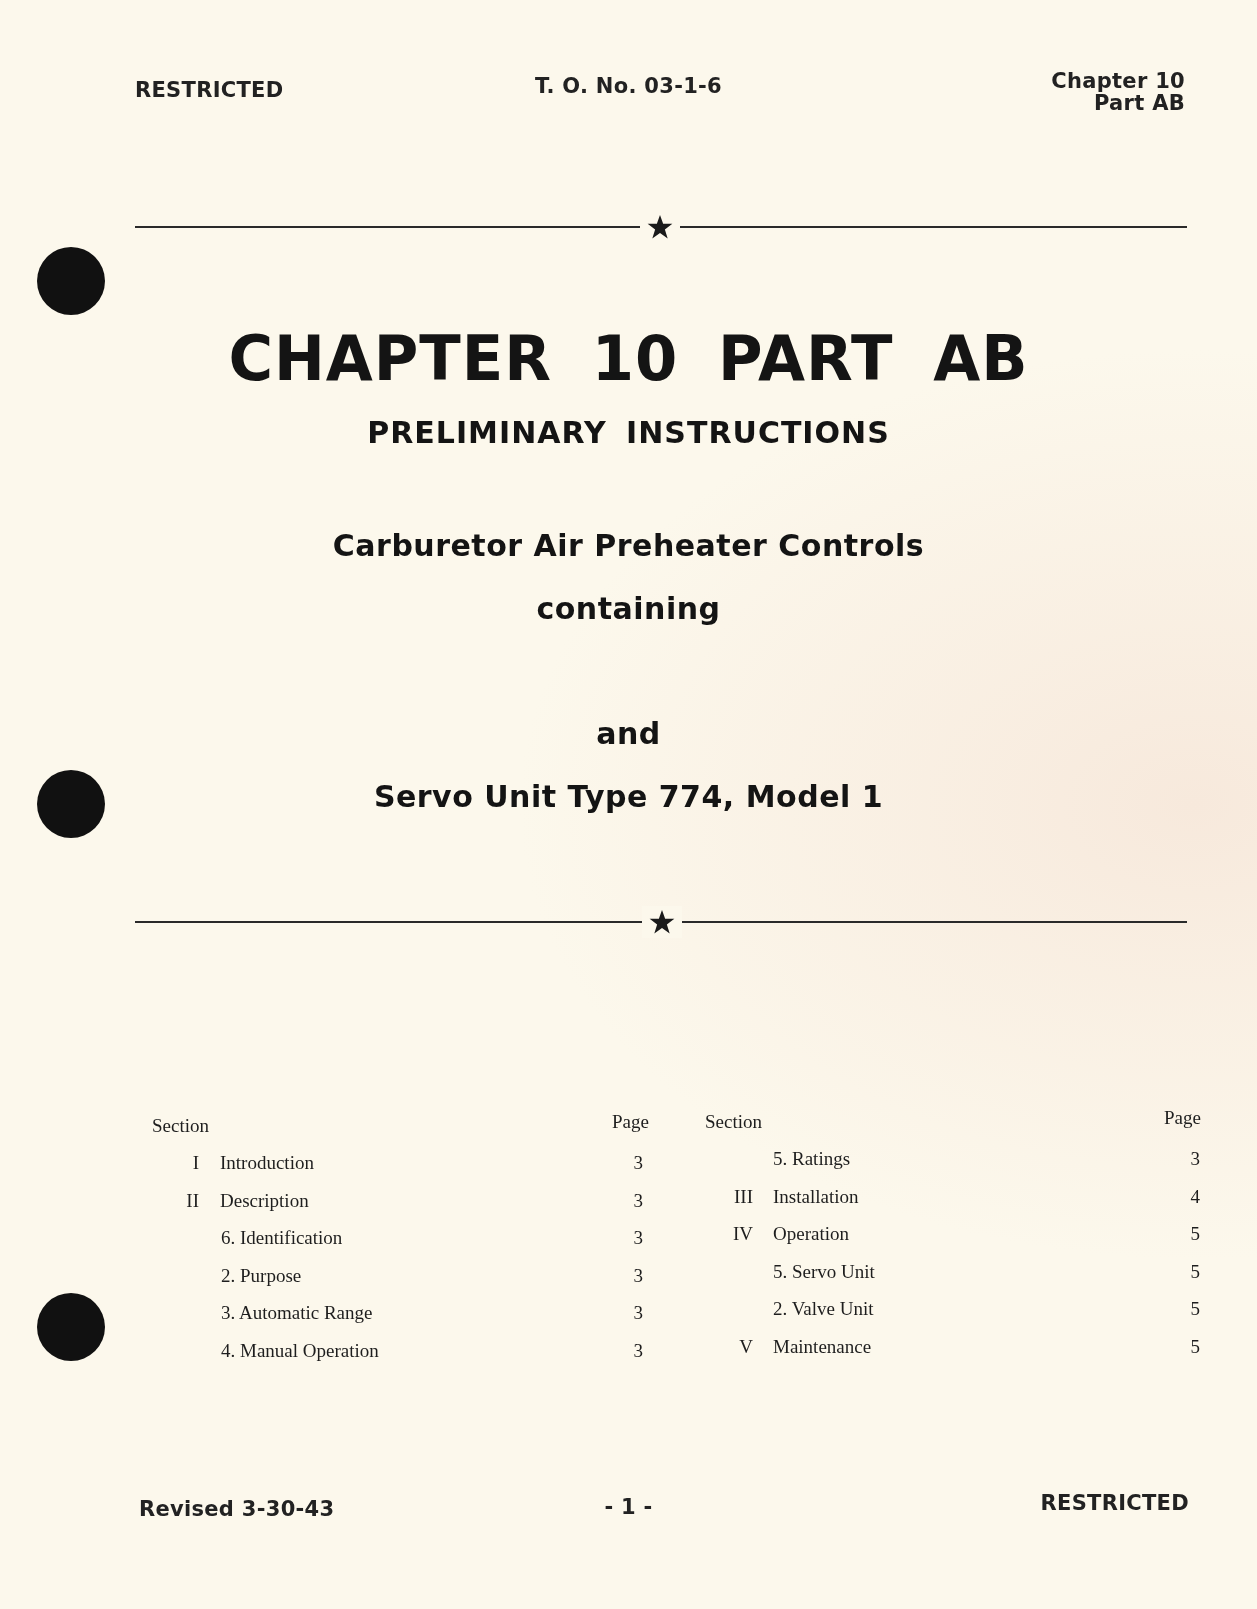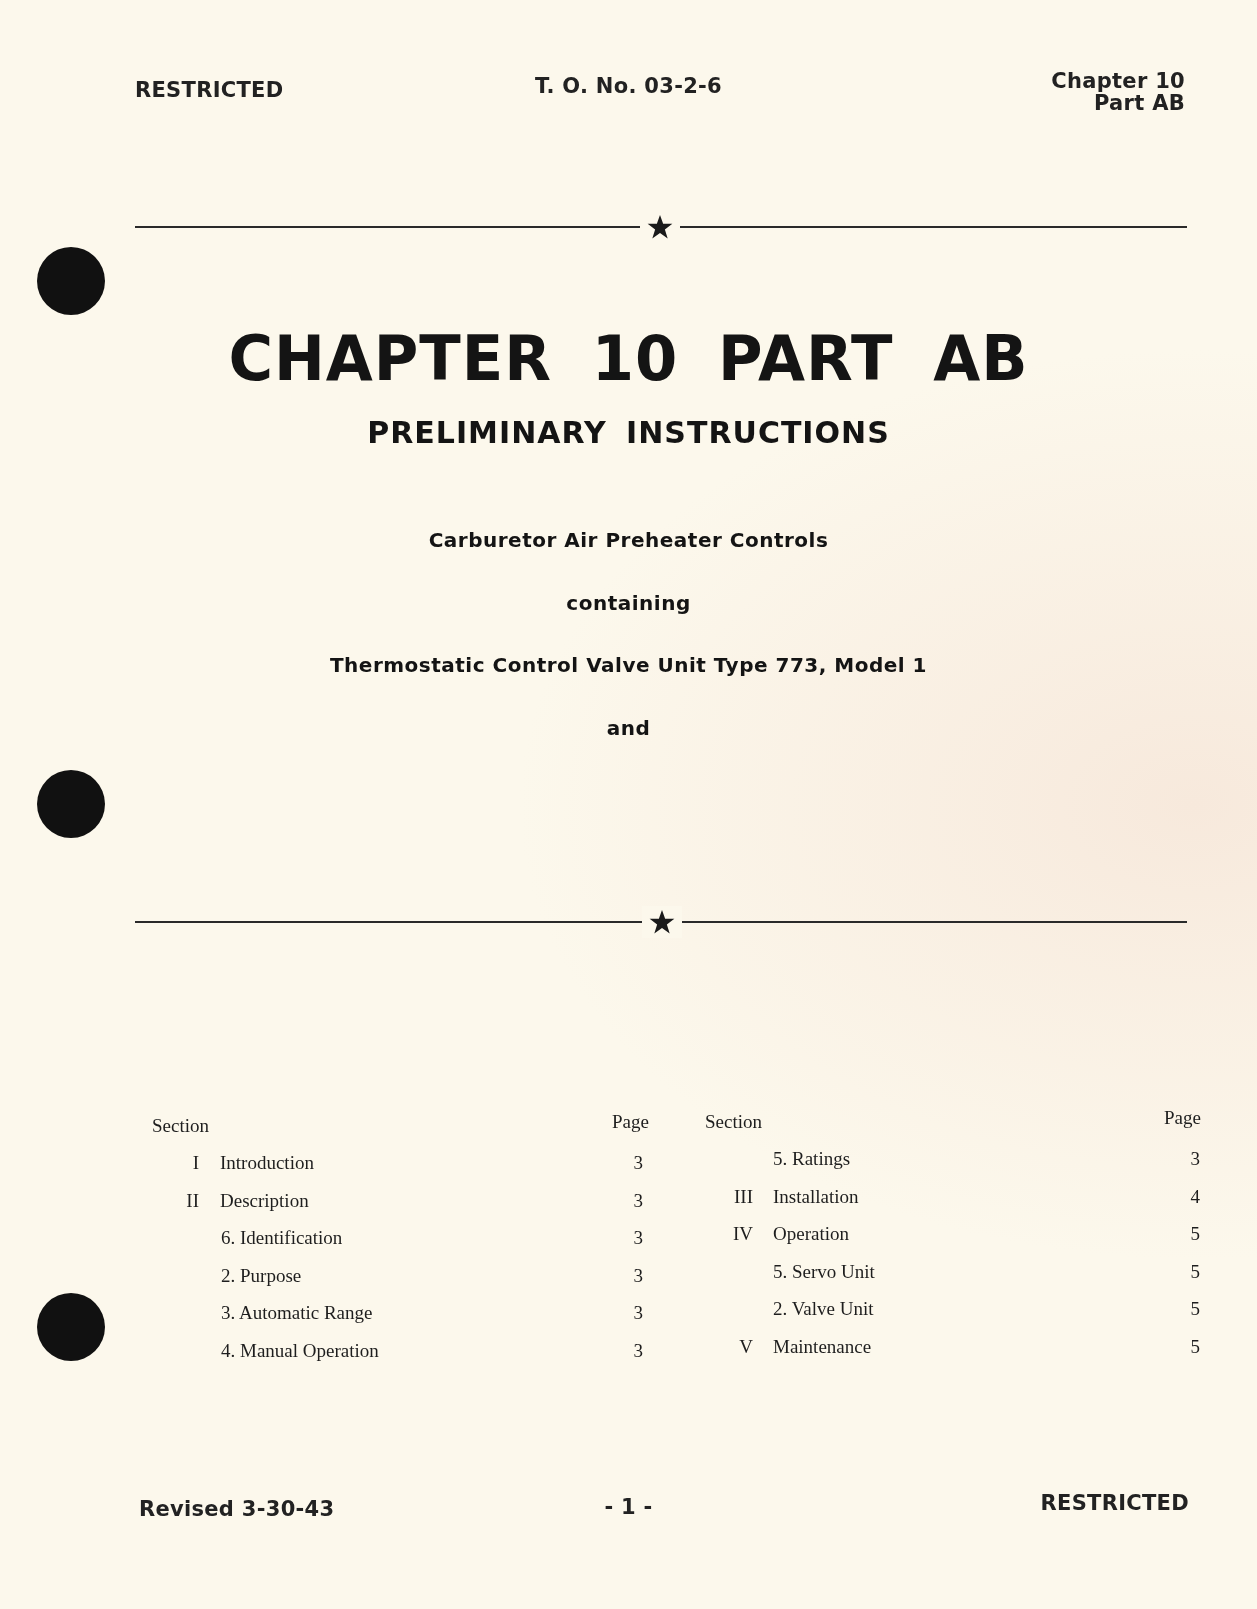--- a/index.html
+++ b/index.html
@@ -31,21 +31,21 @@
   }
   .star {
     position:absolute; width:40px; height:32px; left:640px;
     display:flex; align-items:center; justify-content:center;
     background:#fcf8ec;
   }
   .star svg { width:26px; height:26px; }
   .center-block { position:absolute; left:0; width:1257px; text-align:center; font-family:"DejaVu Sans", sans-serif; font-weight:bold; color:#141414; }
   .t-chapter { top:322px; font-size:62px; letter-spacing:1px; word-spacing:18px; transform:scaleX(0.98); }
   .t-prelim { top:415px; font-size:30px; letter-spacing:1px; word-spacing:8px; }
-  .t-sub { font-size:20px; letter-spacing:0.5px; }
+  .t-sub { font-size:30px; letter-spacing:0.5px; }
   .t-l1 { top:528px; }
   .t-l2 { top:591px; }
   .t-l3 { top:653px; }
   .t-l4 { top:716px; }
   .t-l5 { top:779px; }
   .toc-title { top:1060px; font-size:22px; letter-spacing:1px; word-spacing:4px; }
   .toc {
     position:absolute; font-family:"Liberation Serif", serif; font-size:19px; color:#1e1e1e;
   }
   .toc-head { position:absolute; font-size:19px; }
@@ -60,39 +60,39 @@
 </head>
 <body>
 
 <div class="page">
 
   <div class="hole" style="top:247px;"></div>
   <div class="hole" style="top:770px;"></div>
   <div class="hole" style="top:1293px;"></div>
 
   <div class="hdr hdr-left">RESTRICTED</div>
-  <div class="hdr hdr-center">T. O. No. 03-2-6</div>
+  <div class="hdr hdr-center">T. O. No. 03-1-6</div>
   <div class="hdr hdr-right">
     <div>Chapter 10</div>
     <div>Part AB</div>
   </div>
 
   <div class="rule" style="top:226px;"></div>
   <div class="star" style="top:211px;">
     <svg viewBox="0 0 24 24">
         <polygon points="12,1 14.9,9 23.4,9 16.5,14.2 19.1,22.6 12,17.5 4.9,22.6 7.5,14.2 0.6,9 9.1,9" fill="#1a1a1a"></polygon>
       </svg>
   </div>
 
   <div class="center-block t-chapter">CHAPTER 10  PART AB</div>
   <div class="center-block t-prelim">PRELIMINARY INSTRUCTIONS</div>
   <div class="center-block t-sub t-l1">Carburetor Air Preheater Controls</div>
   <div class="center-block t-sub t-l2">containing</div>
-  <div class="center-block t-sub t-l3">Thermostatic Control Valve Unit Type 773, Model 1</div>
   <div class="center-block t-sub t-l4">and</div>
+  <div class="center-block t-sub t-l5">Servo Unit Type 774, Model 1</div>
 
   <div class="rule" style="top:921px;"></div>
   <div class="star" style="top:906px;left:642px;">
     <svg viewBox="0 0 24 24">
         <polygon points="12,1 14.9,9 23.4,9 16.5,14.2 19.1,22.6 12,17.5 4.9,22.6 7.5,14.2 0.6,9 9.1,9" fill="#1a1a1a"></polygon>
       </svg>
   </div>
 
 
   <div class="toc" style="left:18px;top:0;width:1257px;height:1283px;">

